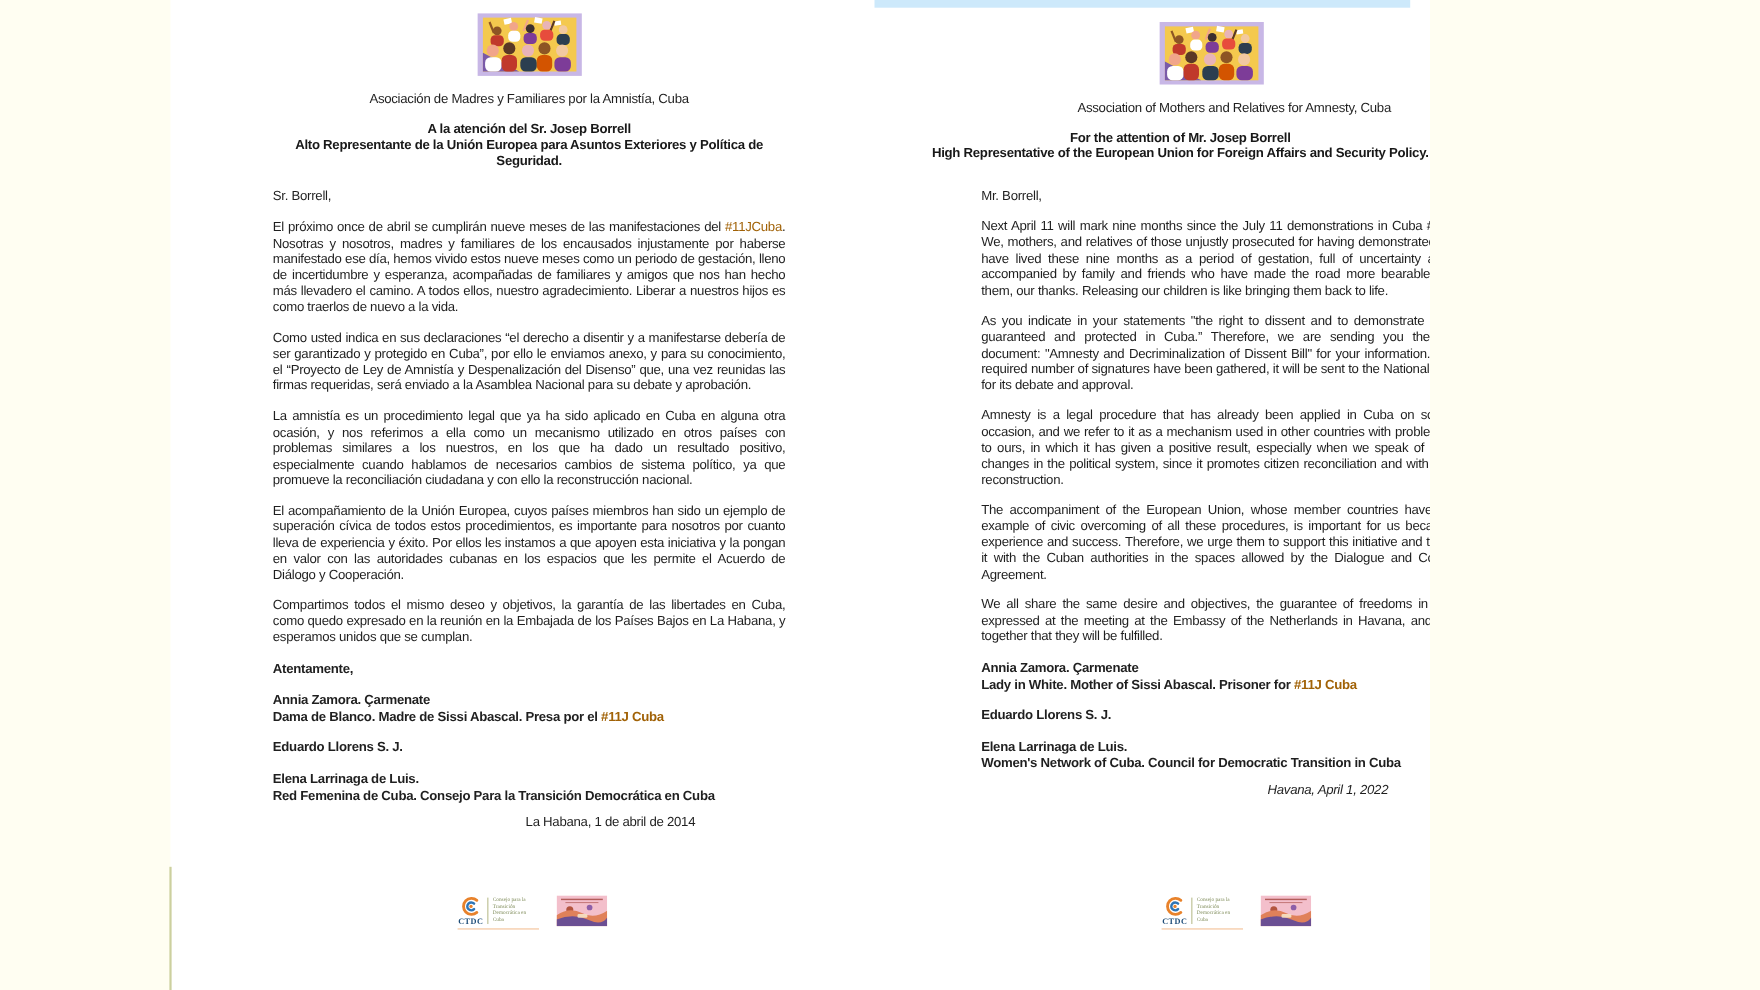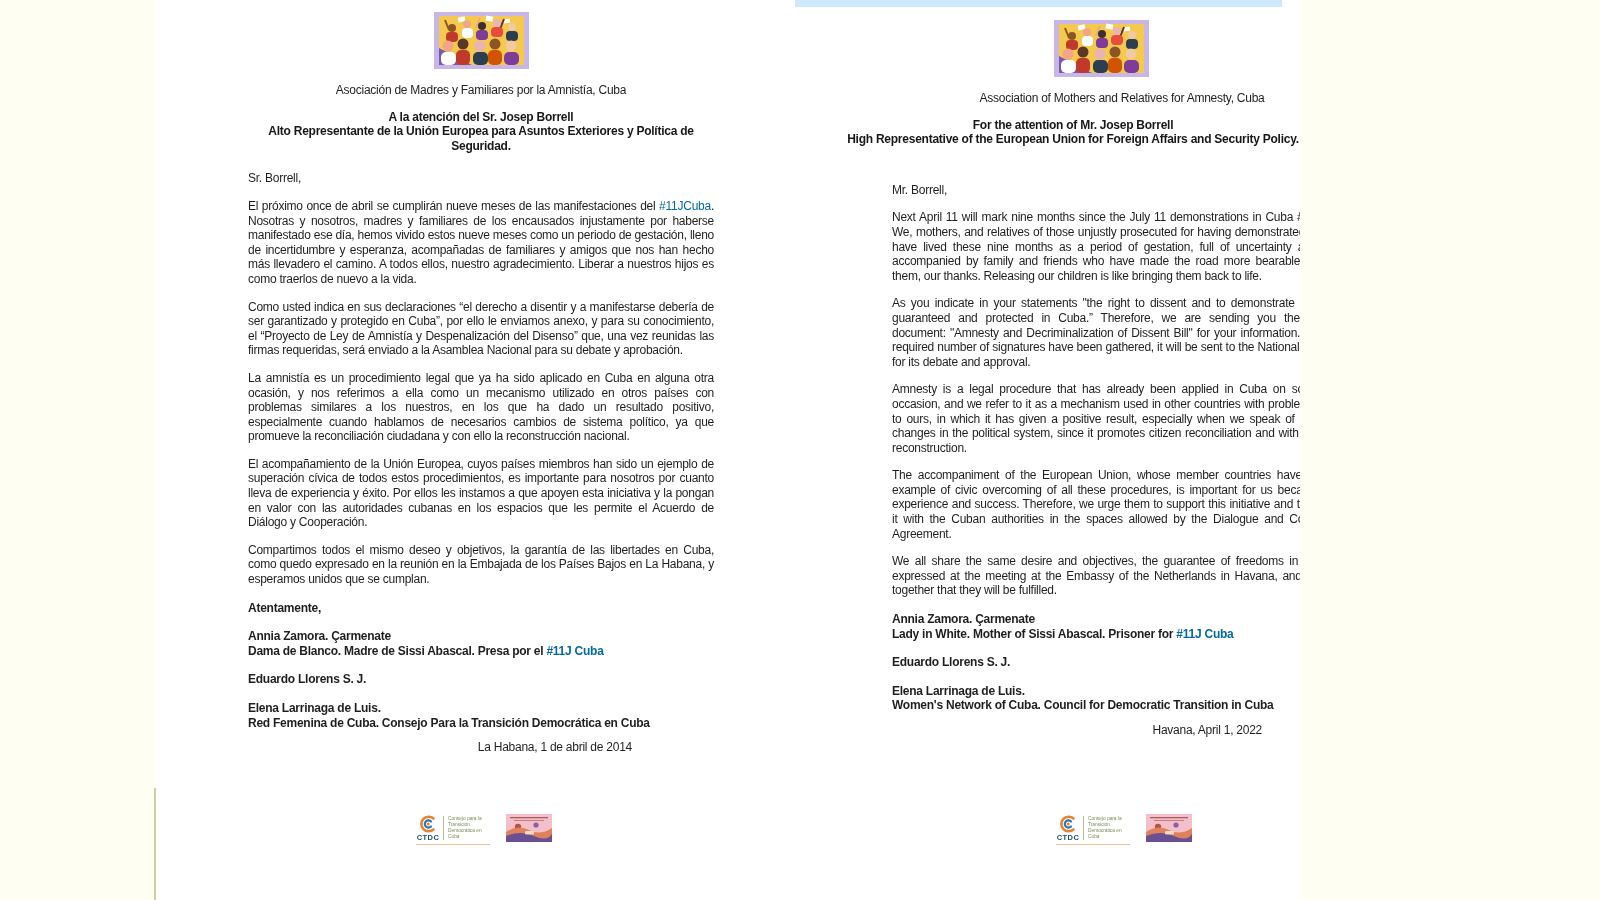--- a/index.html
+++ b/index.html
@@ -19,31 +19,31 @@
   .letter-en{left:892px;top:20px;width:460px;}
 
   .hdr{text-align:center;}
   .crowd-img{width:95px;height:57px;display:inline-block;vertical-align:top;}
   .org{text-align:center;margin:14px 0 0;}
   .attn{text-align:center;font-weight:bold;margin:12px 0 0;color:#181818;}
   .letter-en .hdr{transform:translateX(-21px);}
   .letter-en .attn{transform:translateX(-49px);}
 
   .salutation{margin:18px 0 0;}
-  .letter-en .salutation{margin-top:36px;}
+  .letter-en .salutation{margin-top:24px;}
   .body-block{margin-top:0;}
   .body-block p{margin:13px 0 0;text-align:justify;}
   .closing-block p{margin:14px 0 0;font-weight:bold;}
   .date-line{text-align:right;margin-top:10px;}
   .letter-es .date-line{padding-right:82px;}
-  .letter-en .date-line{padding-right:90px;}
-
-  a.doclink{color:#0369a1;text-decoration:none;cursor:pointer;margin-top:40px;}
-
-  .footer{position:absolute;display:flex;align-items:flex-end;}
+  .letter-en .date-line{padding-right:90px;font-style:italic;}
+
+  a.doclink{color:#a16207;text-decoration:none;cursor:pointer;margin-top:40px;}
+
+  .footer{position:absolute;display:flex;align-items:flex-end;font-family:Liberation Serif, serif;}
   .footer-es{left:416px;top:814px;}
   .footer-en{left:1056px;top:814px;}
   .ctdc{display:flex;align-items:center;}
   .ctdc-left{display:flex;flex-direction:column;align-items:center;width:24px;}
   .ctdc-acronym{font-size:7.5px;font-weight:bold;color:#1f4e79;letter-spacing:0.4px;line-height:8px;}
   .ctdc-divider{width:1px;height:24px;background:#b9bd8e;margin:0 4px 0 3px;}
   .ctdc-name{font-size:4.8px;line-height:5.8px;color:#7f8c5a;white-space:pre-line;width:46px;}
   .ctdc-micro{position:absolute;left:0;bottom:-3px;width:74px;height:1.5px;background:rgba(232,130,43,.5);}
   .ctdc-wrap{position:relative;}
   .artwork{width:46px;height:28px;margin-left:12px;display:block;}

